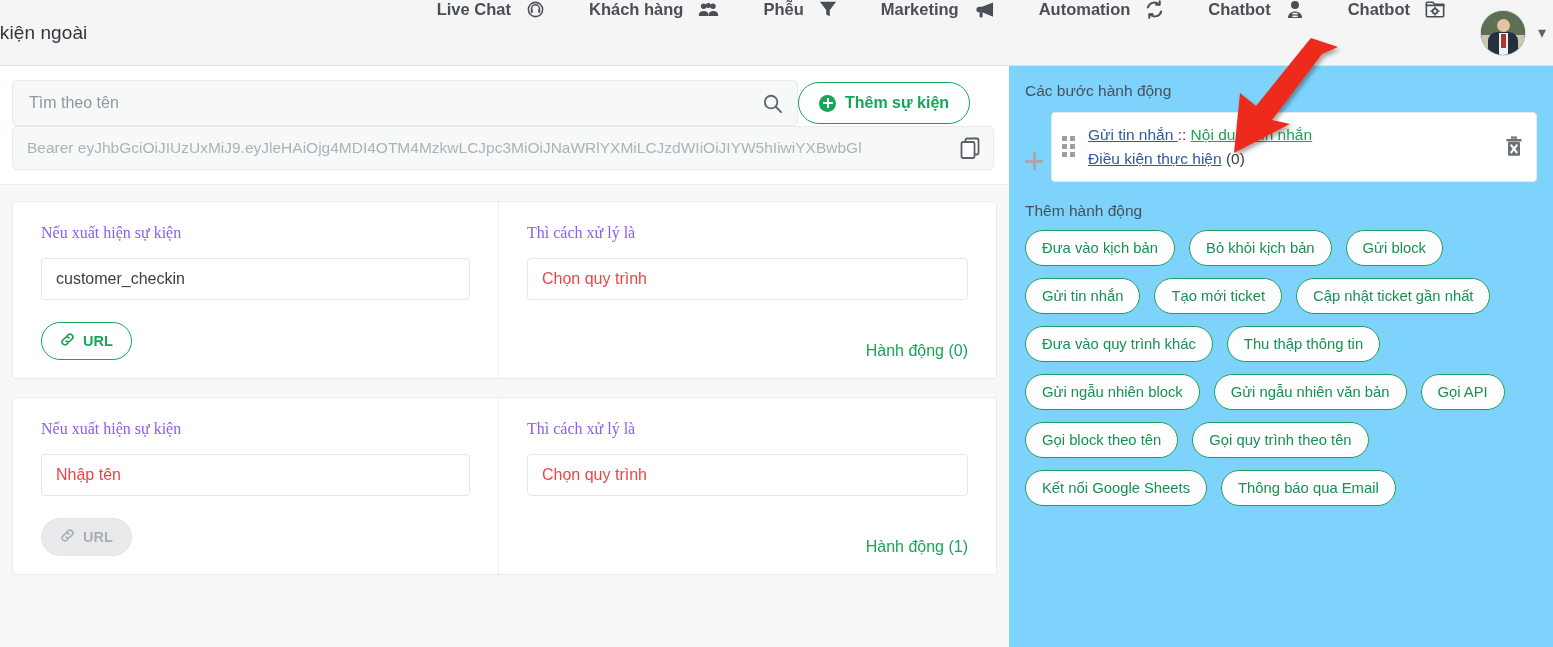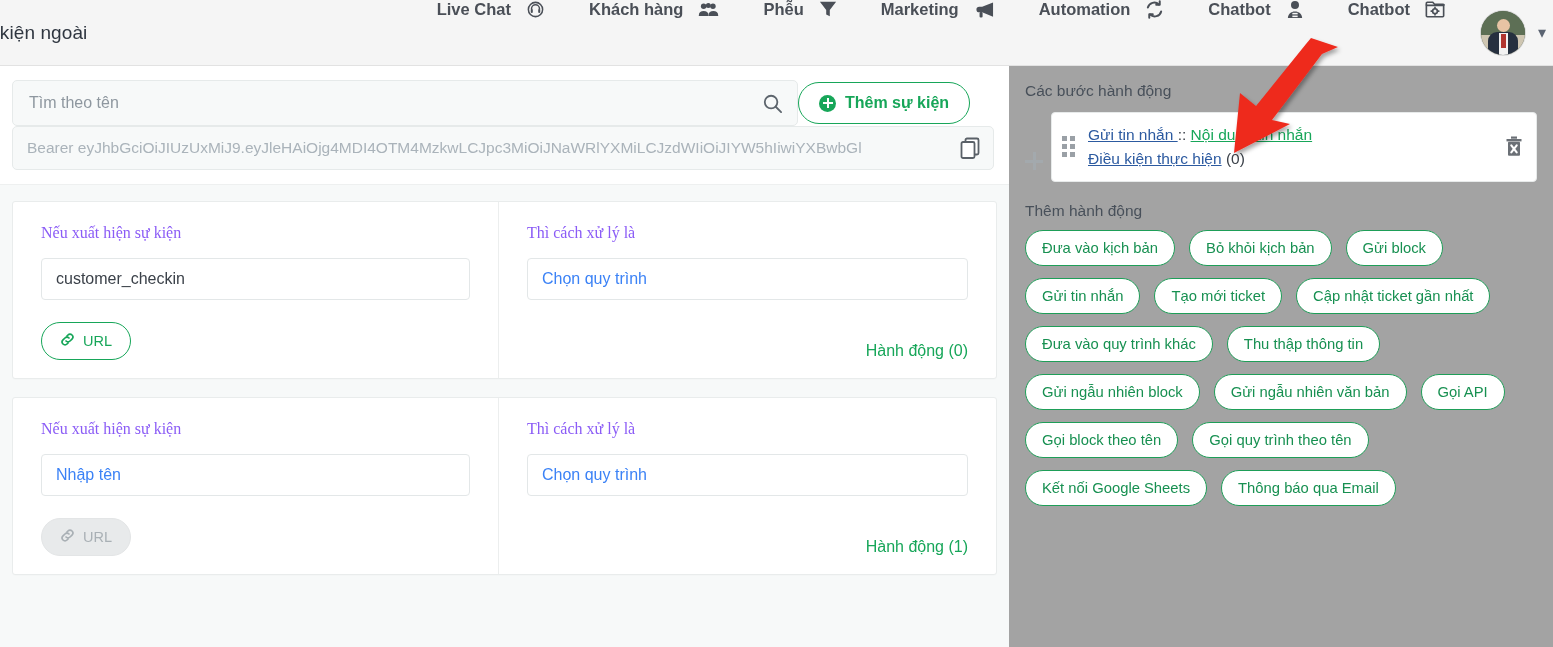--- a/index.html
+++ b/index.html
@@ -123,39 +123,39 @@
   .card-col { padding: 22px 28px 18px 28px; position: relative; }
   .card-col.left  { width: 487px; border-right: 1px solid #eceeee; }
   .card-col.right { width: 498px; display: flex; flex-direction: column; }
   .card-label { font-size: 16px; color: #8b5cf6; margin-bottom: 16px; font-family: Liberation Serif, serif; }
   .field {
     height: 42px; width: 100%;
     border: 1px solid #e3e7e8; border-radius: 4px; background: #fff;
     display: flex; align-items: center; padding: 0 14px;
     font-size: 16px; color: #3b4149;
   }
-  .field.placeholder { color: #3b82f6; }
+  .field.placeholder { color: #ef4444; }
   .btn-url {
     margin-top: 22px; height: 38px; padding: 0 18px; border-radius: 19px;
     border: 1.5px solid #17a659; background: #fff; color: #17a659;
-    font-size: 14.5px; font-weight: 400; cursor: pointer;
+    font-size: 14.5px; font-weight: 700; cursor: pointer;
     display: inline-flex; align-items: center; gap: 8px;
     font-family: "Liberation Sans", "DejaVu Sans", sans-serif;
   }
   .btn-url.disabled {
     border: 1.5px solid #e3e5e6; background: #e8eaeb; color: #a9b0b5; cursor: default;
   }
   .action-count {
     margin-top: auto; text-align: right; color: #17a659;
     font-size: 16px; cursor: pointer; padding-top: 10px;
   }
 
   
   .right-pane {
-    width: 544px; height: 581px; background: #a3a3a3;
+    width: 544px; height: 581px; background: #7dd3fc;
     padding: 12px 16px 12px 16px; position: relative; overflow: hidden;
   }
   .rp-title { font-size: 15.5px; color: #48505a; margin: 4px 0 12px 0; }
   .step-row { display: flex; align-items: flex-start; gap: 8px; }
   .plus-gray {
     width: 18px; height: 18px; position: relative; flex: 0 0 auto;
     margin-top: 40px; color: #a3a9ad; cursor: pointer;
   }
   .plus-gray::before { content:""; position:absolute; left:0; top:8px; width:18px; height:3px; background:#a3a9ad; }
   .plus-gray::after  { content:""; position:absolute; top:0; left:7.5px; height:18px; width:3px; background:#a3a9ad; }

